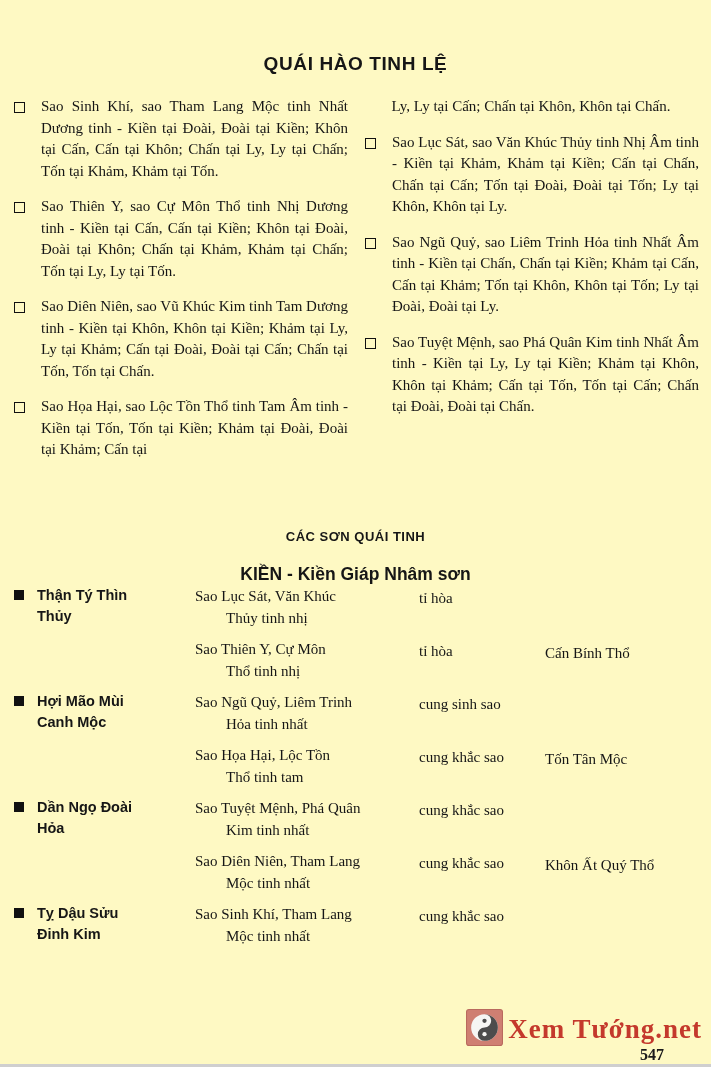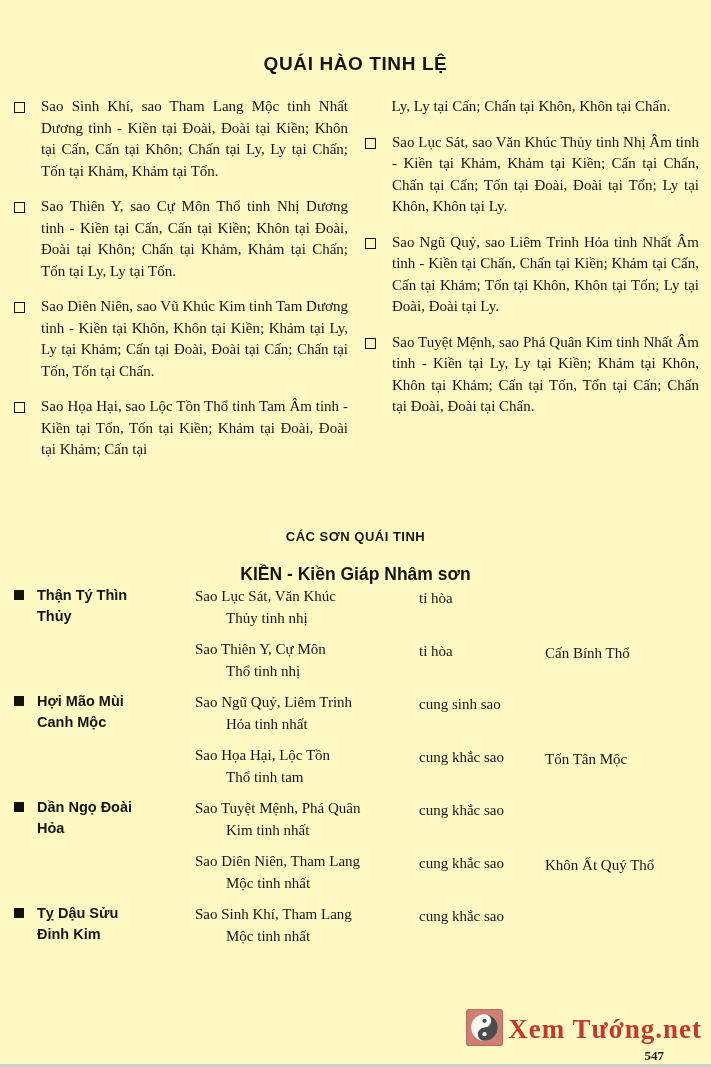--- a/index.html
+++ b/index.html
@@ -37,21 +37,21 @@
   .c2 .ind{padding-left:31px;}
   .c3{padding-top:2px;line-height:22px;}
   .c4{padding-top:4px;line-height:22px;}
   .watermark{position:absolute;right:9px;bottom:17px;display:flex;align-items:center;}
   .wm-text{
     font-family:"Liberation Serif",serif;font-weight:bold;
     font-size:27px;color:#c4392c;margin-left:5px;letter-spacing:1px;white-space:nowrap;
   }
   .pagenum{
     position:absolute;right:47px;bottom:3px;
-    font-family:"Liberation Serif",serif;font-weight:bold;font-size:13px;color:#1a1a1a;
+    font-family:"Liberation Serif",serif;font-weight:bold;font-size:16px;color:#1a1a1a;
   }
 </style>
 </head>
 <body>
 
 <div class="page">
 
   <h1 class="title">QUÁI HÀO TINH LỆ</h1>
 
   <div class="columns">

